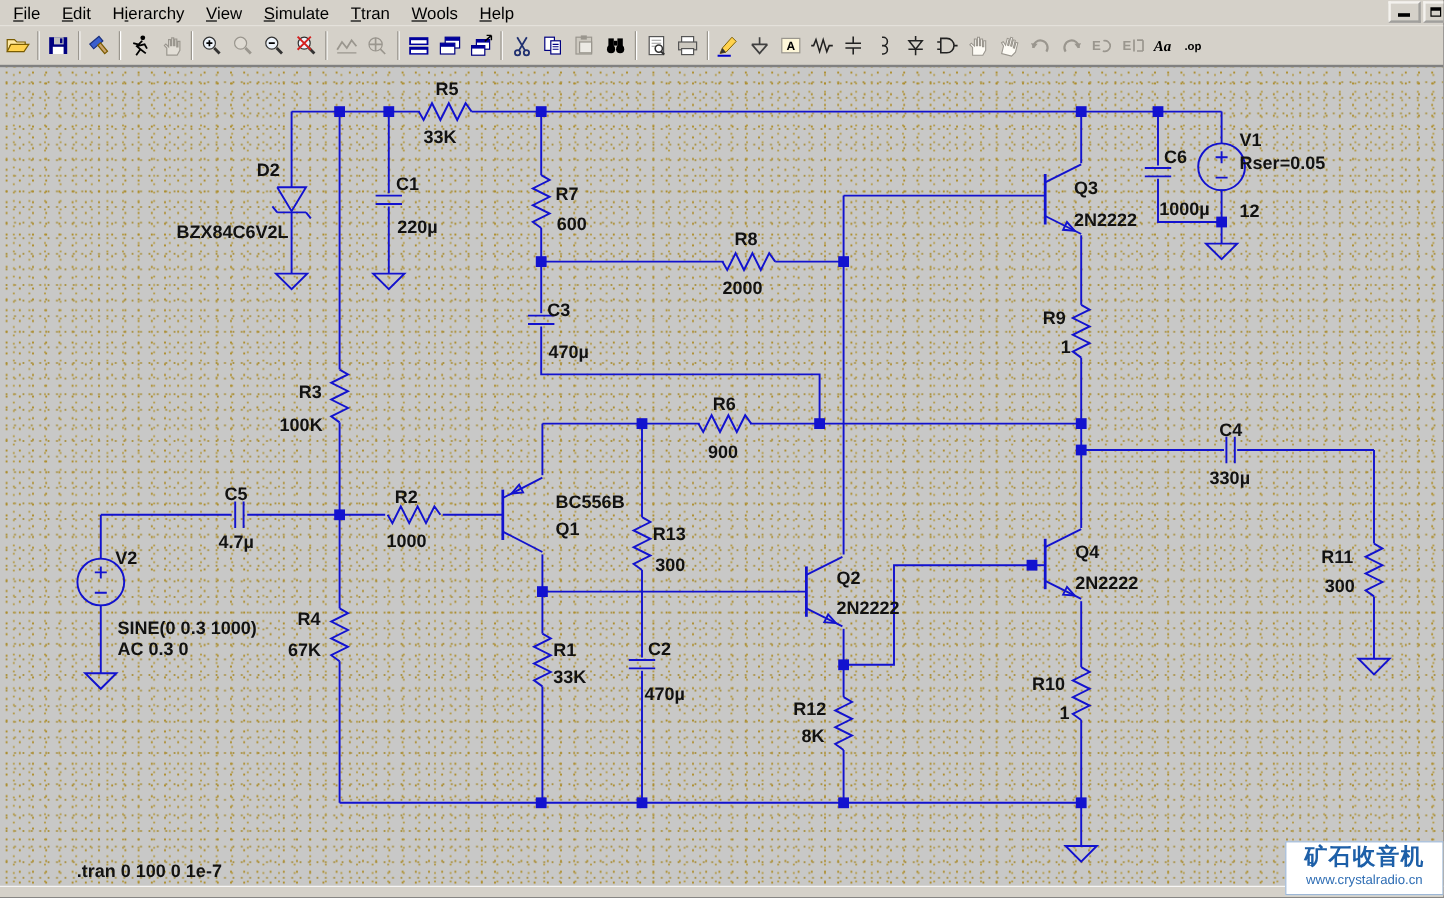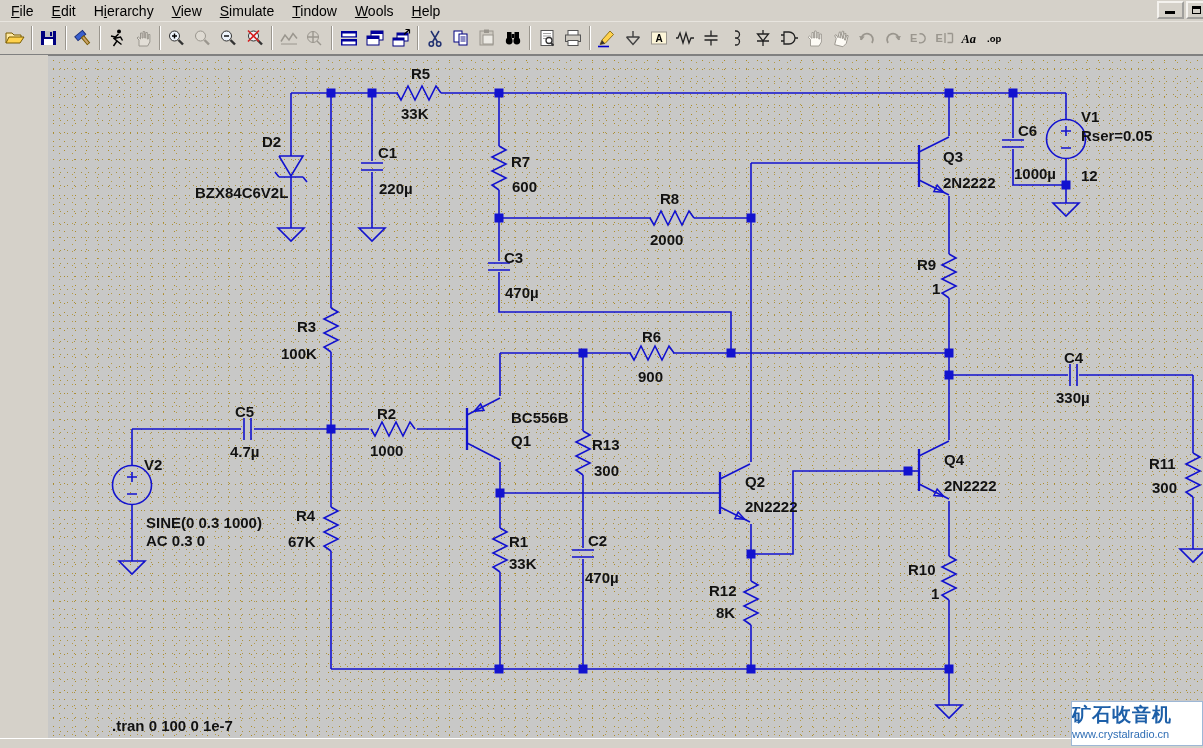--- a/index.html
+++ b/index.html
@@ -22,43 +22,43 @@
   .tb-btn{width:26px;height:26px;display:flex;align-items:center;justify-content:center;background:transparent;}
   .tb-btn svg{display:block;}
   
   .canvas{position:relative;height:683px;border-top:1px solid #808080;
     background-color:#c8c8c7;
     background-image:
       radial-gradient(circle,#ad8c28 0 .8px,transparent 1px),
       radial-gradient(circle,#b49a46 0 .7px,transparent 1px),
       radial-gradient(circle,#a89040 0 .7px,transparent 1px);
     background-size:11px 9px,13px 7px,7px 13px;
-    background-position:0 0,5px 3px,2px 6px;margin-left:48px;}
+    background-position:0 0,5px 3px,2px 6px;}
   .schsvg{position:absolute;left:0;top:0;z-index:1;pointer-events:none;}
   
   .watermark{position:absolute;right:0px;top:645px;width:132px;height:45px;background:#ffffff;
-     border:1px solid #9db7d6;z-index:4;text-align:left;overflow:hidden;}
+     border:1px solid #9db7d6;z-index:4;text-align:center;overflow:hidden;}
   .wm1{font-size:19px;font-weight:bold;color:#1d5fa8;line-height:26px;letter-spacing:1px;white-space:nowrap;}
   .wm2{font-size:11px;font-weight:normal;color:#2e6db4;line-height:12px;white-space:nowrap;}
   
   .statusbar{height:9px;background:#d5d1c9;border-top:1px solid #ffffff;}
 </style>
 </head>
 <body>
 
 <div class="app">
 
   <div class="menubar">
     <div id="menu-items" style="display:flex;">
         <div class="menu-item"><u>F</u><span>ile</span></div>
         <div class="menu-item"><u>E</u><span>dit</span></div>
         <div class="menu-item"><span>H</span><u>i</u><span>erarchy</span></div>
         <div class="menu-item"><u>V</u><span>iew</span></div>
         <div class="menu-item"><u>S</u><span>imulate</span></div>
-        <div class="menu-item"><u>T</u><span>indow</span></div>
+        <div class="menu-item"><u>T</u><span>tran</span></div>
         <div class="menu-item"><u>W</u><span>ools</span></div>
         <div class="menu-item"><u>H</u><span>elp</span></div>
       </div>
     <div class="win-controls">
       <div class="win-btn">
           <span class="min-glyph"></span>
         </div>
       <div class="win-btn">
           <span class="rest-glyph"></span>
         </div>

